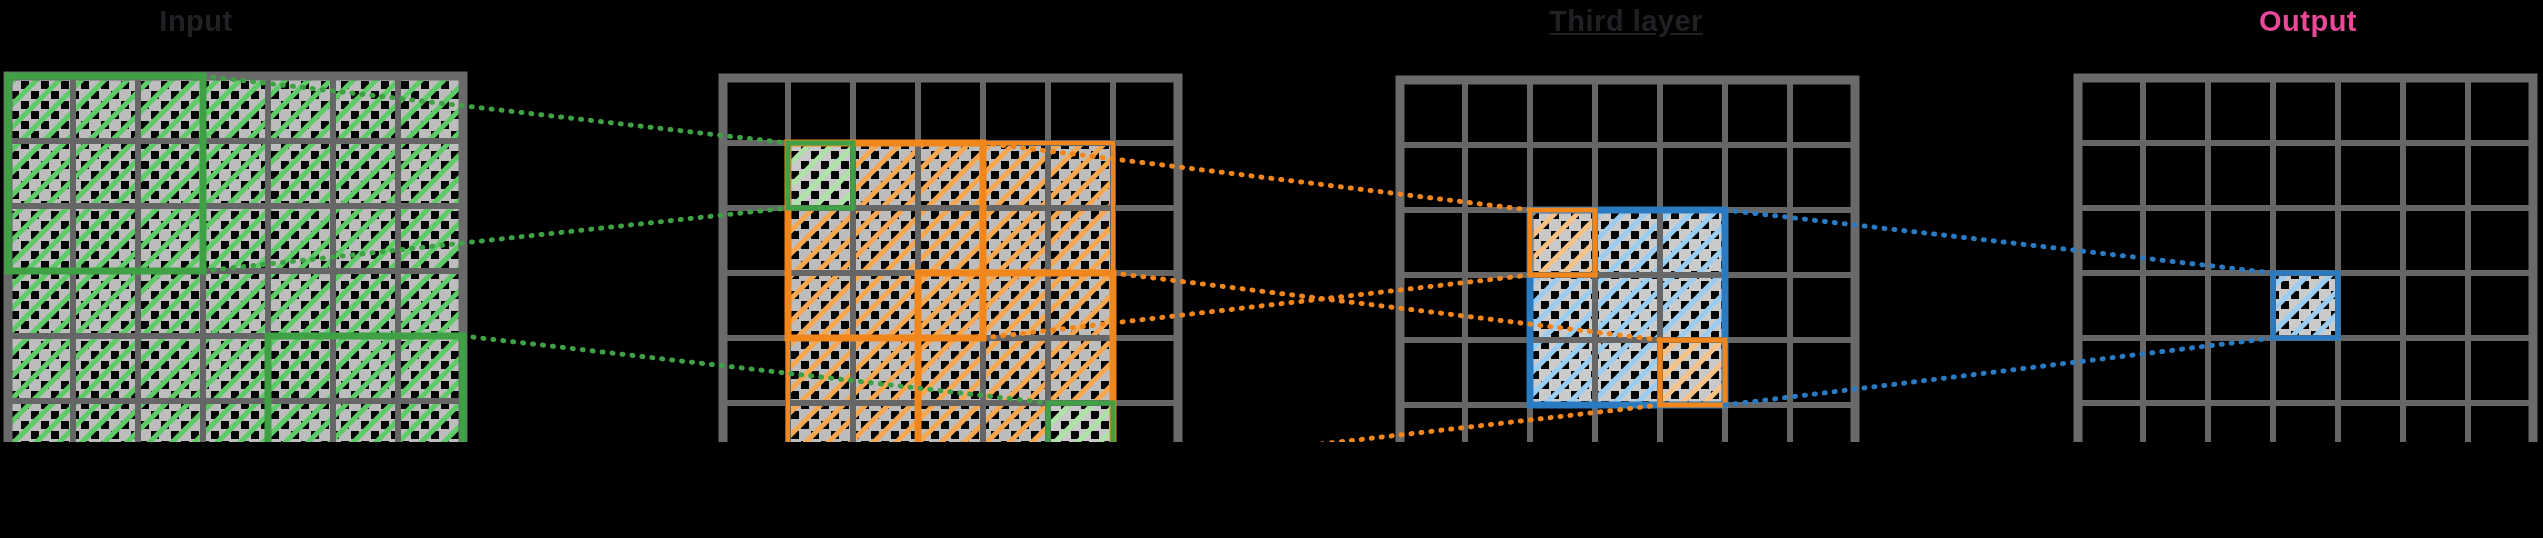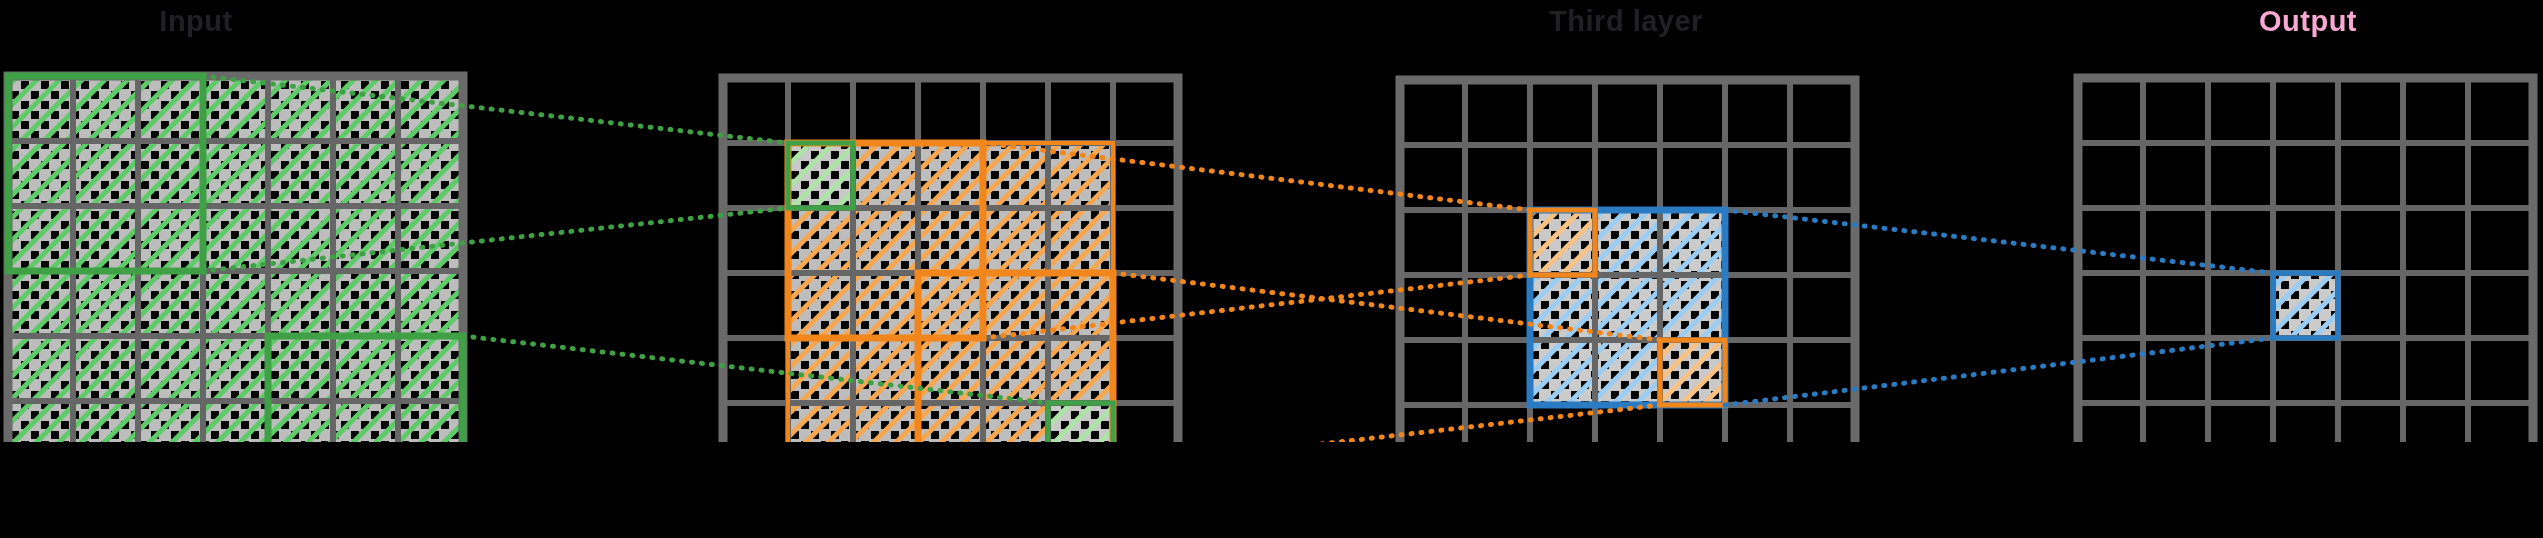--- a/index.html
+++ b/index.html
@@ -308,15 +308,15 @@
       <line x1="463" y1="336" x2="1048" y2="403" stroke="#3fa046" stroke-width="5" stroke-dasharray="1 9" stroke-linecap="round"></line>
       <line x1="463" y1="531" x2="1048" y2="468" stroke="#3fa046" stroke-width="5" stroke-dasharray="1 9" stroke-linecap="round"></line>
       <line x1="983" y1="143" x2="1530" y2="210" stroke="#f1861c" stroke-width="5" stroke-dasharray="1 9" stroke-linecap="round"></line>
       <line x1="983" y1="338" x2="1530" y2="275" stroke="#f1861c" stroke-width="5" stroke-dasharray="1 9" stroke-linecap="round"></line>
       <line x1="1113" y1="273" x2="1660" y2="340" stroke="#f1861c" stroke-width="5" stroke-dasharray="1 9" stroke-linecap="round"></line>
       <line x1="1113" y1="468" x2="1660" y2="405" stroke="#f1861c" stroke-width="5" stroke-dasharray="1 9" stroke-linecap="round"></line>
       <line x1="1725" y1="210" x2="2273" y2="273" stroke="#2a7bc1" stroke-width="5" stroke-dasharray="1 9" stroke-linecap="round"></line>
       <line x1="1725" y1="405" x2="2273" y2="338" stroke="#2a7bc1" stroke-width="5" stroke-dasharray="1 9" stroke-linecap="round"></line>
     </svg>
   <div class="layer-label" style="left: 196px; color: rgb(32, 32, 37);">Input</div>
-  <div class="layer-label" style="left: 1626px; color: rgb(32, 32, 37);">Third layer</div>
-  <div class="layer-label" style="left: 2308px; color: #f9a8d4;">Output</div>
+  <div class="layer-label" style="left: 1626px; color: rgb(32, 32, 37); text-decoration: underline;">Third layer</div>
+  <div class="layer-label" style="left: 2308px; color: #ec4899;">Output</div>
 </div>
 
 </body></html>

